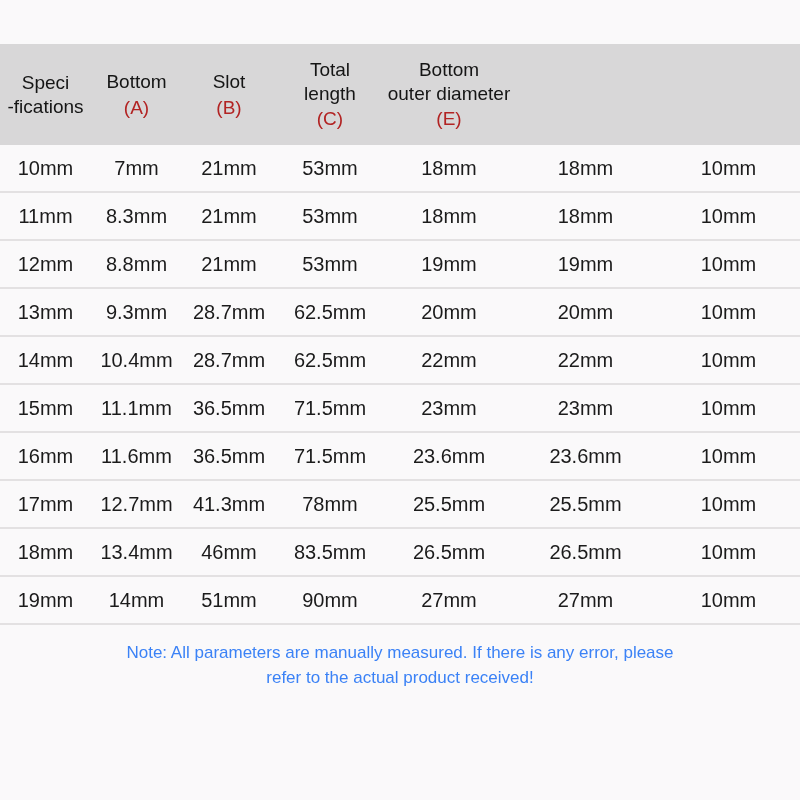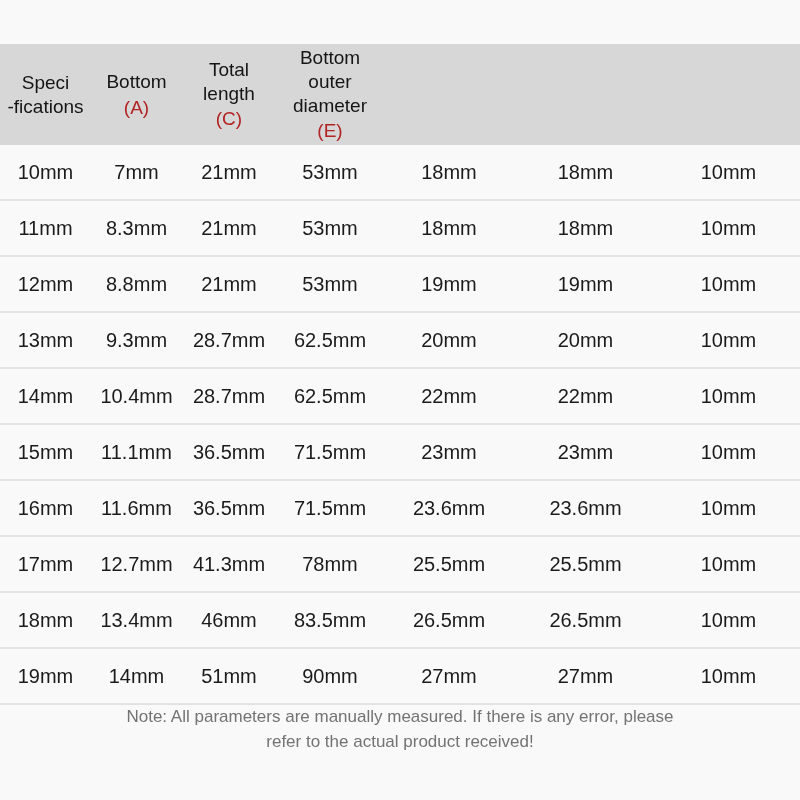--- a/index.html
+++ b/index.html
@@ -30,52 +30,57 @@
   .htitle{
     font-size:19px;line-height:1.25;color:#151515;
     white-space:pre-line;
   }
   .hsub{
     font-size:19px;line-height:1.25;margin-top:2px;
     color:var(--accent-red);
   }
   .tbody{flex:none;}
   .trow{
-    height:56px;
+    height:48px;
     display:grid;
     grid-template-columns:91px 91px 94px 108px 130px 143px 143px;
     align-items:center;
     border-bottom:2px solid var(--row-line);
   }
   .tcell{
     text-align:center;
     font-size:20px;
     color:var(--text-dark);
   }
   .note{
+    margin-top:16px;
     text-align:center;
     font-size:17px;
     line-height:1.45;
-    color:#737373;
+    color:#3b82f6;
     white-space:pre-line;
   }
 </style>
 </head>
 <body>
 
 <div class="page">
   <div class="top-strip"></div>
   <div class="header-row" id="header-row">
       <div class="hcell">
         <div class="htitle">Speci
 -fications</div>
       </div>
       <div class="hcell">
         <div class="htitle">Bottom</div>
         <div class="hsub">(A)</div>
+      </div>
+      <div class="hcell">
+        <div class="htitle">Slot</div>
+        <div class="hsub">(B)</div>
       </div>
       <div class="hcell">
         <div class="htitle">Total
 length</div>
         <div class="hsub">(C)</div>
       </div>
       <div class="hcell">
         <div class="htitle">Bottom
 outer diameter</div>
         <div class="hsub">(E)</div>

